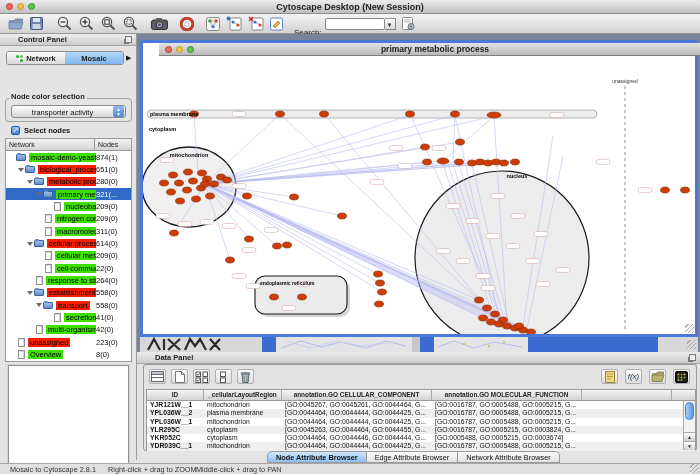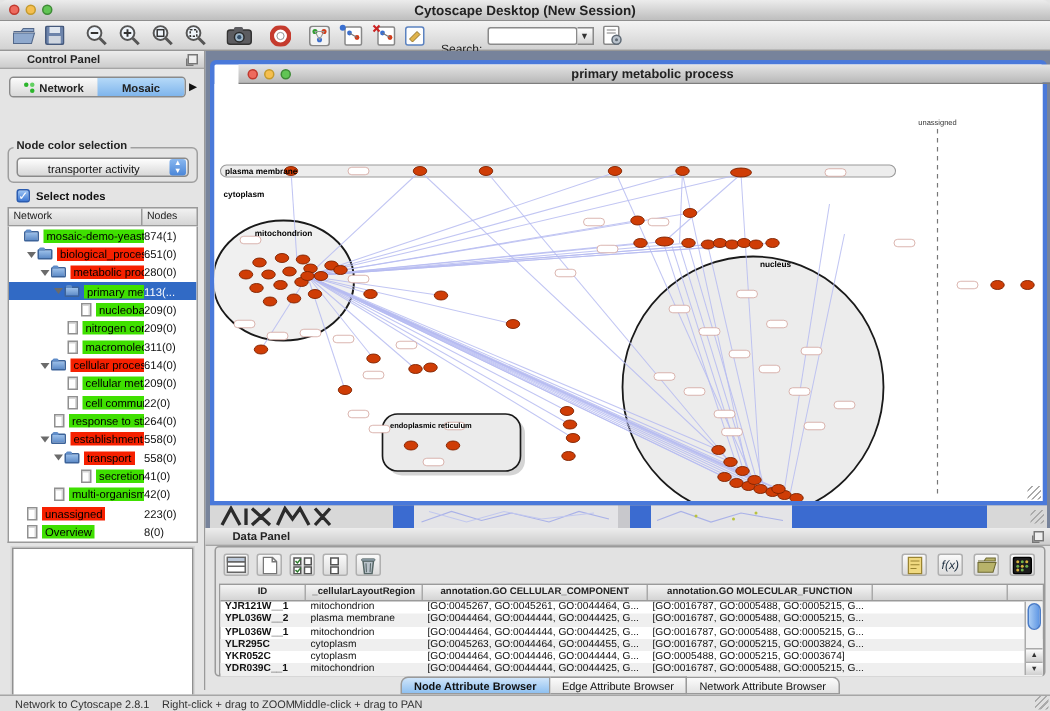--- a/index.html
+++ b/index.html
@@ -266,21 +266,21 @@
           <span class="arr has"></span>
           <span class="icon-folder"></span>
           <span class="lbl hl-red">metabolic process</span>
           <span class="cnt">280(0)</span>
         </div>
         <div class="tree-row sel">
           <span class="ind" style="width: 29px;"></span>
           <span class="arr has"></span>
           <span class="icon-folder"></span>
           <span class="lbl hl-green">primary metabo</span>
-          <span class="cnt">113(...</span>
+          <span class="cnt">321(...</span>
         </div>
         <div class="tree-row">
           <span class="ind" style="width: 38px;"></span>
           <span class="arr"></span>
           <span class="icon-doc"></span>
           <span class="lbl hl-green">nucleobase-</span>
           <span class="cnt">209(0)</span>
         </div>
         <div class="tree-row">
           <span class="ind" style="width: 29px;"></span>
@@ -707,19 +707,19 @@
       </div>
     </div>
     <div id="dp-tabs">
         <span class="btab sel">Node Attribute Browser</span>
         <span class="btab">Edge Attribute Browser</span>
         <span class="btab">Network Attribute Browser</span>
       </div>
   </div>
 
   <div id="statusbar" class="abs">
-    <span style="left:10px">Network to Cytoscape 2.8.1</span>
+    <span style="left:10px">Mosaic to Cytoscape 2.8.1</span>
     <span style="left:108px">Right-click + drag to ZOOM</span>
     <span style="left:196px">Middle-click + drag to PAN</span>
     <div class="grip" style="right:1px;bottom:1px;position:absolute"></div>
   </div>
 
 </div>
 
 </body></html>

